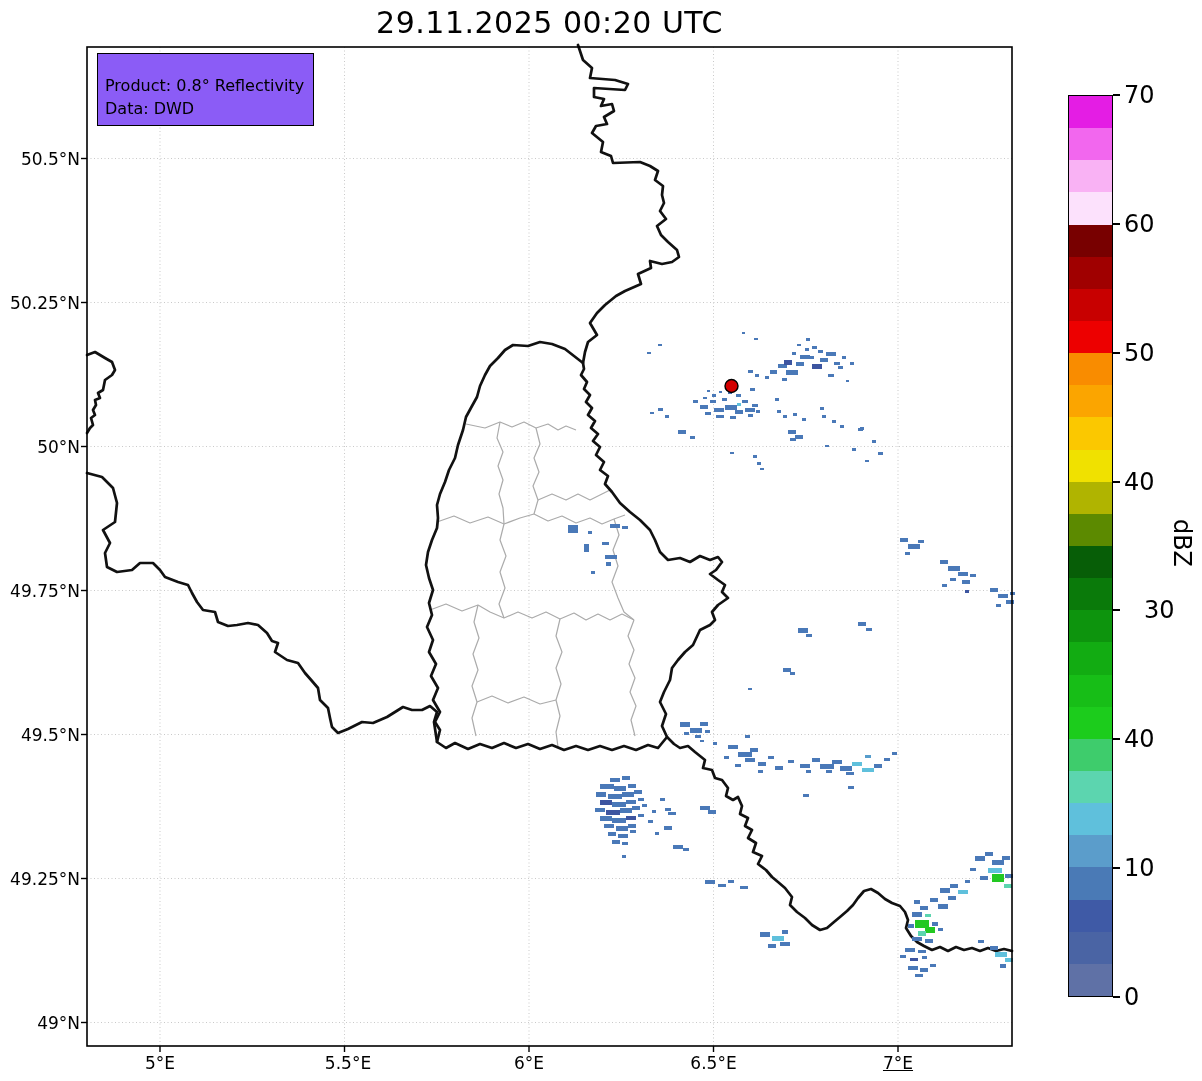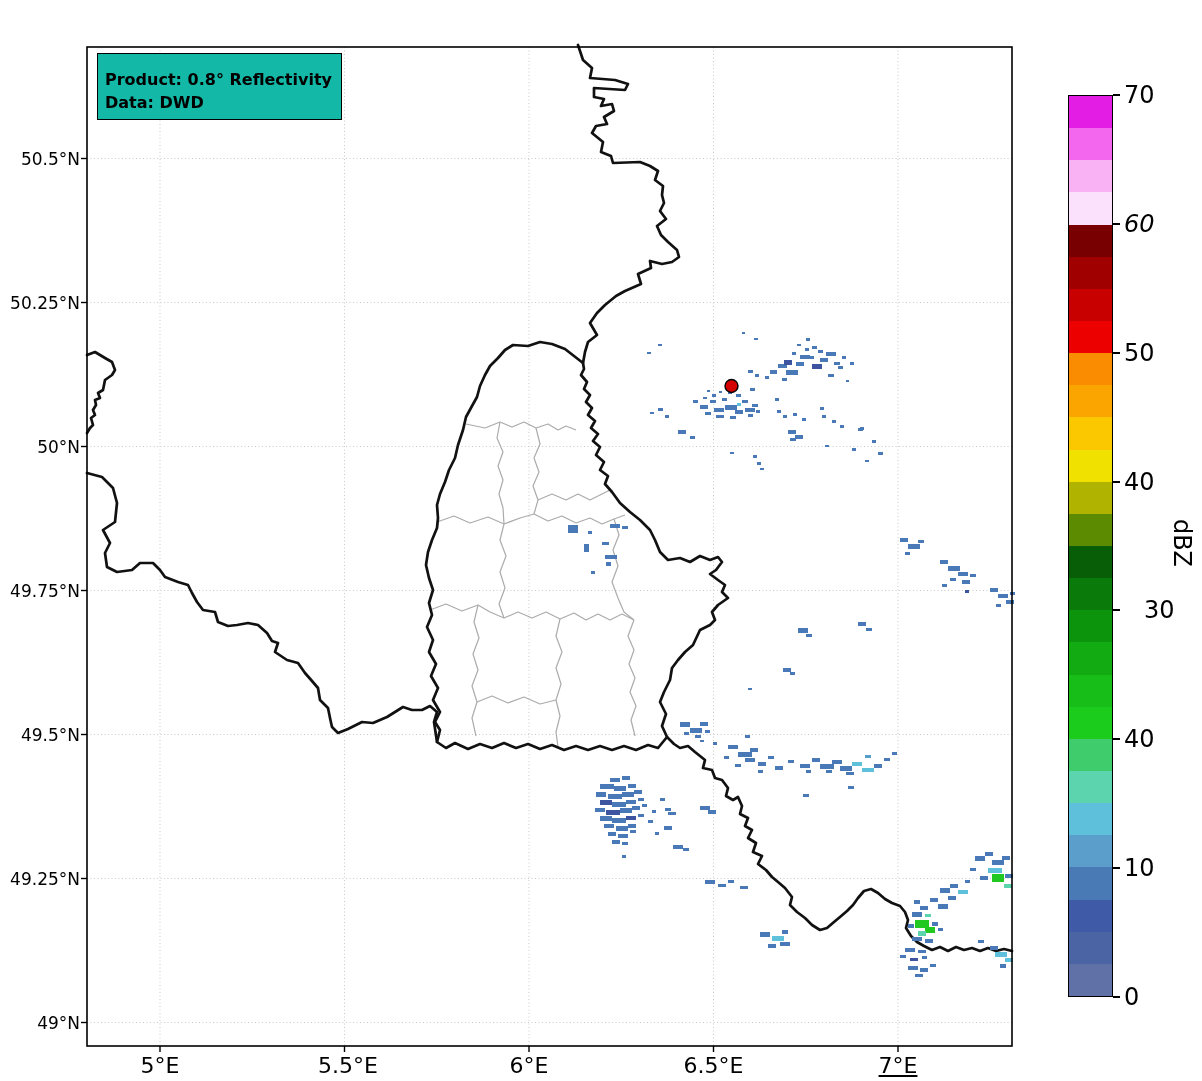--- a/index.html
+++ b/index.html
@@ -1,36 +1,37 @@
 <!DOCTYPE html>
 <html><head>
 <meta charset="utf-8">
 <style>
   html,body{margin:0;padding:0;background:#ffffff;}
   body{font-family:"DejaVu Sans","Liberation Sans",sans-serif;color:#000;}
   #figure{position:relative;width:1202px;height:1081px;background:#fff;overflow:hidden;}
   #plot-title{position:absolute;left:87px;top:5px;width:925px;text-align:center;
     font-size:30px;letter-spacing:.5px;}
-  #info-box{position:absolute;left:97px;top:53px;background:#14b8a6;border:1.5px solid #000;
-    padding:14px 9px 5px 7px;font-size:16px;line-height:1.45;white-space:nowrap;z-index:3;font-weight:bold;}
+  #info-box{position:absolute;left:97px;top:53px;background:#8b5cf6;border:1.5px solid #000;
+    padding:20px 9px 5px 7px;font-size:16px;line-height:1.45;white-space:nowrap;z-index:3;}
   #map-svg{position:absolute;left:87px;top:47px;overflow:visible;z-index:1;}
-  .xlab{position:absolute;width:110px;text-align:center;font-size:22px;top:1053px;}
+  .xlab{position:absolute;width:110px;text-align:center;font-size:17px;top:1053px;}
   .ylab{position:absolute;width:82px;text-align:right;left:-2px;font-size:17px;height:22px;line-height:22px;}
   #colorbar{position:absolute;left:1068px;top:95px;width:45px;height:902px;
     border:1.2px solid #000;box-sizing:border-box;display:flex;flex-direction:column;z-index:2;}
   #colorbar .seg{flex:1 1 auto;}
   .cb-tick{position:absolute;left:1113px;width:7px;height:2px;background:#000;z-index:2;}
   .cb-lab{position:absolute;left:1124px;width:70px;font-size:24px;height:30px;line-height:30px;}
   #cb-unit{position:absolute;left:1135px;top:496px;width:94px;height:94px;display:flex;
     align-items:center;justify-content:center;transform:rotate(90deg);font-size:24px;}
 </style>
 </head>
 <body>
 
 <div id="figure">
+  <div id="plot-title">29.11.2025 00:20 UTC</div>
 
   <div id="info-box">
     <div>Product: 0.8° Reflectivity</div>
     <div>Data: DWD</div>
   </div>
 
   <svg id="map-svg" width="925" height="999" viewBox="87 47 925 999">
       <rect x="87" y="47" width="925" height="999" fill="#ffffff"></rect>
       <line x1="160" y1="47" x2="160" y2="1046" stroke="#c9c9c9" stroke-width="1" stroke-dasharray="1 2.5"></line>
       <line x1="160" y1="1046" x2="160" y2="1052" stroke="#000" stroke-width="1.4"></line>
@@ -372,17 +373,17 @@
       <div class="cb-lab" style="top: 853.143px;">10</div>
       <div class="cb-tick" style="top: 738.286px;"></div>
       <div class="cb-lab" style="top: 724.286px;">40</div>
       <div class="cb-tick" style="top: 609.429px;"></div>
       <div class="cb-lab" style="top: 595.429px; margin-left: 20px;">30</div>
       <div class="cb-tick" style="top: 480.571px;"></div>
       <div class="cb-lab" style="top: 466.571px;">40</div>
       <div class="cb-tick" style="top: 351.714px;"></div>
       <div class="cb-lab" style="top: 337.714px;">50</div>
       <div class="cb-tick" style="top: 222.857px;"></div>
-      <div class="cb-lab" style="top: 208.857px; font-style: italic;">60</div>
+      <div class="cb-lab" style="top: 208.857px;">60</div>
       <div class="cb-tick" style="top: 94px;"></div>
       <div class="cb-lab" style="top: 80px;">70</div>
     </div>
 </div>
 
 </body></html>

